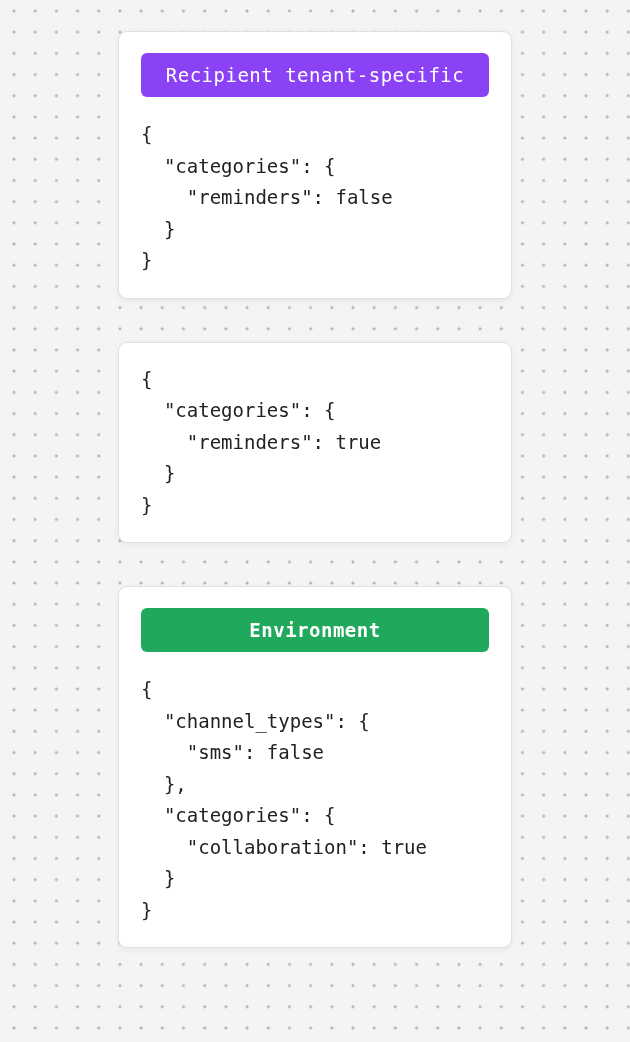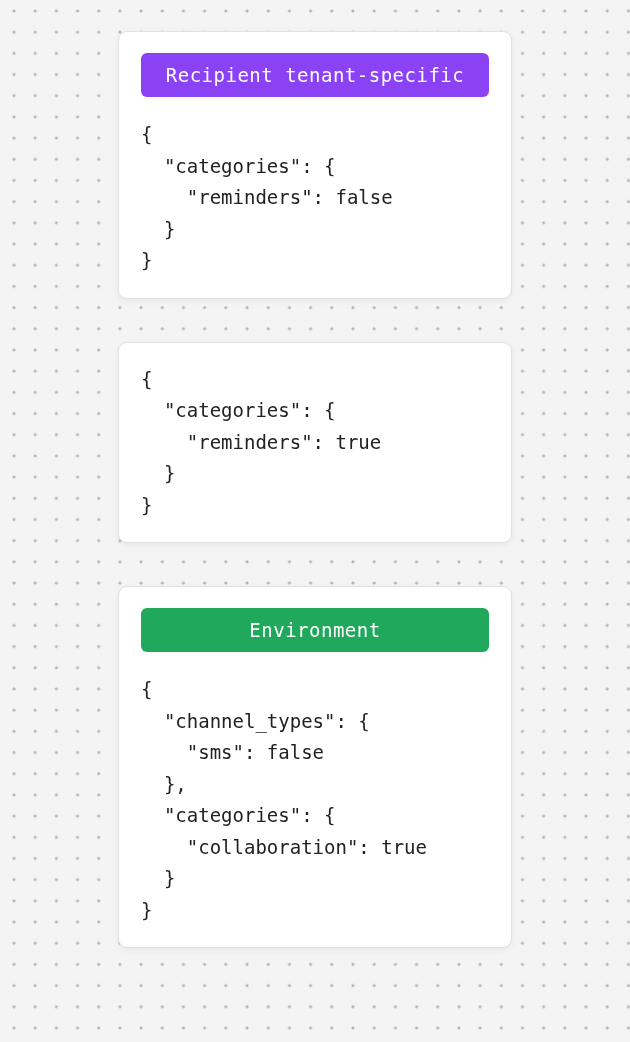--- a/index.html
+++ b/index.html
@@ -74,21 +74,21 @@
     <div class="code">
       <div class="code-line">{</div>
       <div class="code-line">  "categories": {</div>
       <div class="code-line">    "reminders": true</div>
       <div class="code-line">  }</div>
       <div class="code-line">}</div>
     </div>
   </div>
 
   <div class="card">
-    <div class="badge" style="background-color: rgb(32, 169, 92);">Environment</div>
+    <div class="badge" style="background-color: rgb(32, 169, 92); font-weight: bold;">Environment</div>
     <div class="code">
       <div class="code-line">{</div>
       <div class="code-line">  "channel_types": {</div>
       <div class="code-line">    "sms": false</div>
       <div class="code-line">  },</div>
       <div class="code-line">  "categories": {</div>
       <div class="code-line">    "collaboration": true</div>
       <div class="code-line">  }</div>
       <div class="code-line">}</div>
     </div>

